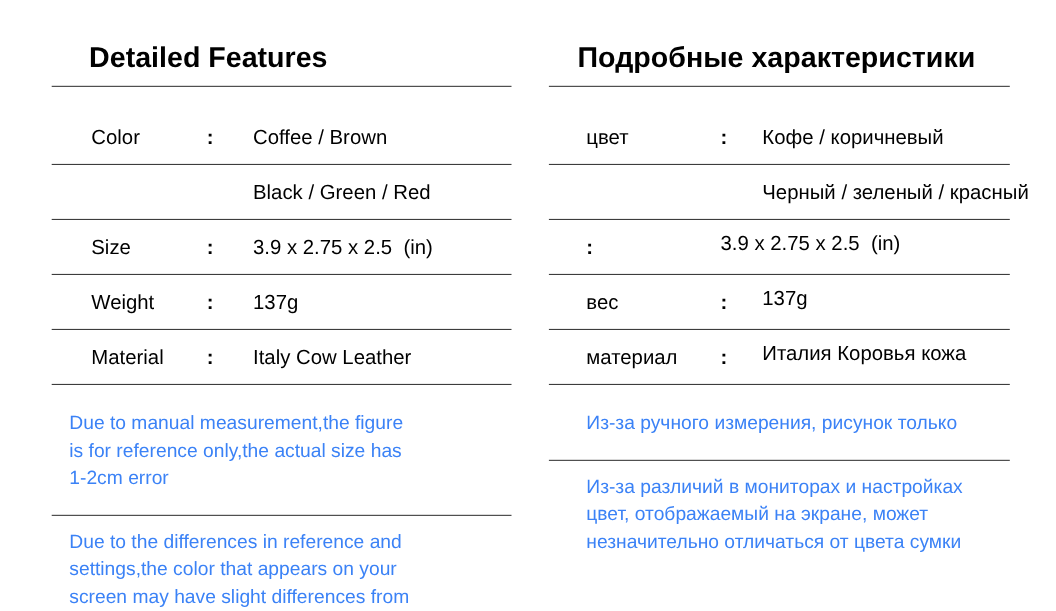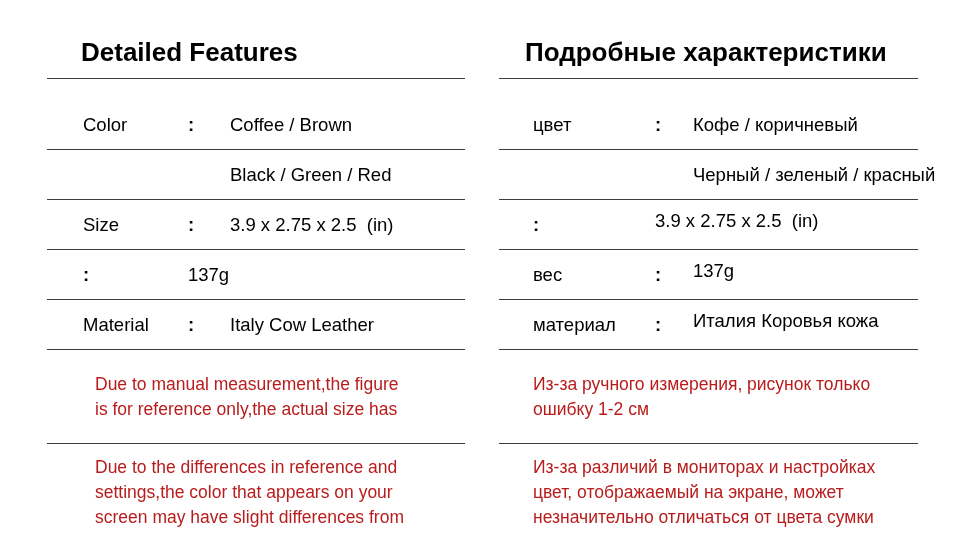--- a/index.html
+++ b/index.html
@@ -47,24 +47,24 @@
     border-bottom: 1.5px solid #3d3d3d;
   }
   .panel-ru .spec-row { grid-template-columns: 122px 38px 1fr; padding-left: 34px; }
 
   .spec-label { white-space: nowrap; }
   .spec-colon { font-weight: bold; }
   .spec-value { white-space: pre; }
   .spec-value.raised { transform: translateY(-4px); }
 
   .note {
-    margin: 22px 0 0 48px;
+    margin: 22px 0 0 16px;
     font-size: 17.5px;
     line-height: 25px;
-    color: #b91c1c;
+    color: #3b82f6;
   }
   .panel-ru .note { margin-left: 34px; }
   .note-line { white-space: pre; }
 
   .note-sep {
     border: none;
     border-top: 1.5px solid #3d3d3d;
     margin: 21px 0 0 0;
   }
   .note-2 { margin-top: 11px; }
@@ -84,32 +84,34 @@
     <span class="spec-label"></span>
     <span class="spec-colon"></span>
     <span class="spec-value">Black / Green / Red</span>
   </div>
   <div class="spec-row">
     <span class="spec-label">Size</span>
     <span class="spec-colon">:</span>
     <span class="spec-value">3.9 x 2.75 x 2.5  (in)</span>
   </div>
   <div class="spec-row">
+    <span class="spec-label">Weight</span>
     <span class="spec-colon">:</span>
     <span class="spec-value">137g</span>
   </div>
   <div class="spec-row">
     <span class="spec-label">Material</span>
     <span class="spec-colon">:</span>
     <span class="spec-value">Italy Cow Leather</span>
   </div>
 
   <div class="note note-1">
     <div class="note-line">Due to manual measurement,the figure</div>
     <div class="note-line">is for reference only,the actual size has</div>
+    <div class="note-line">1-2cm error</div>
   </div>
 
   <hr class="note-sep">
 
   <div class="note note-2">
     <div class="note-line">Due to the differences in reference and</div>
     <div class="note-line">settings,the color that appears on your</div>
     <div class="note-line">screen may have slight differences from</div>
 
   </div>
@@ -138,21 +140,20 @@
     <span class="spec-value raised">137g</span>
   </div>
   <div class="spec-row">
     <span class="spec-label">материал</span>
     <span class="spec-colon">:</span>
     <span class="spec-value raised">Италия Коровья кожа</span>
   </div>
 
   <div class="note note-1">
     <div class="note-line">Из-за ручного измерения, рисунок только</div>
-    <div class="note-line">ошибку 1-2 см</div>
   </div>
 
   <hr class="note-sep">
 
   <div class="note note-2">
     <div class="note-line">Из-за различий в мониторах и настройках</div>
     <div class="note-line">цвет, отображаемый на экране, может</div>
     <div class="note-line">незначительно отличаться от цвета сумки</div>
 
   </div>

